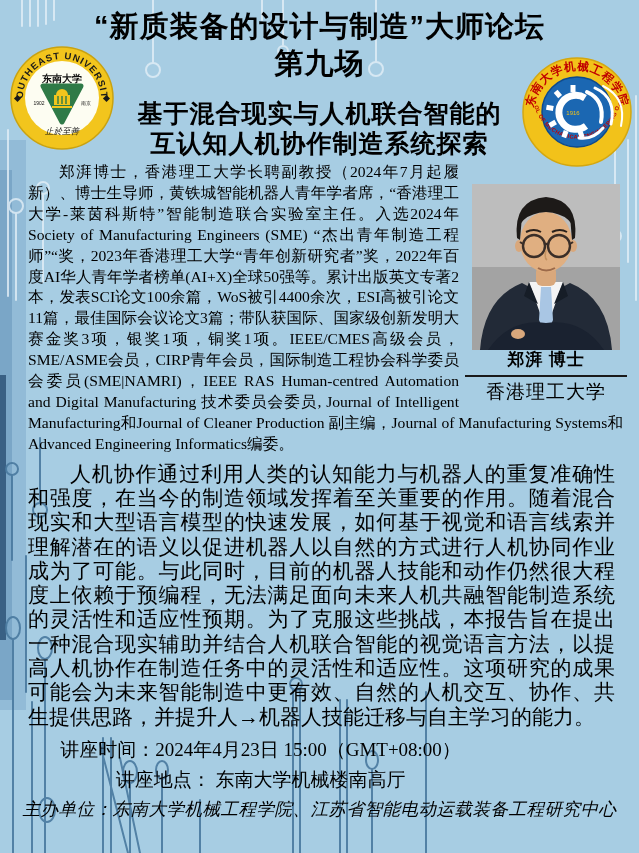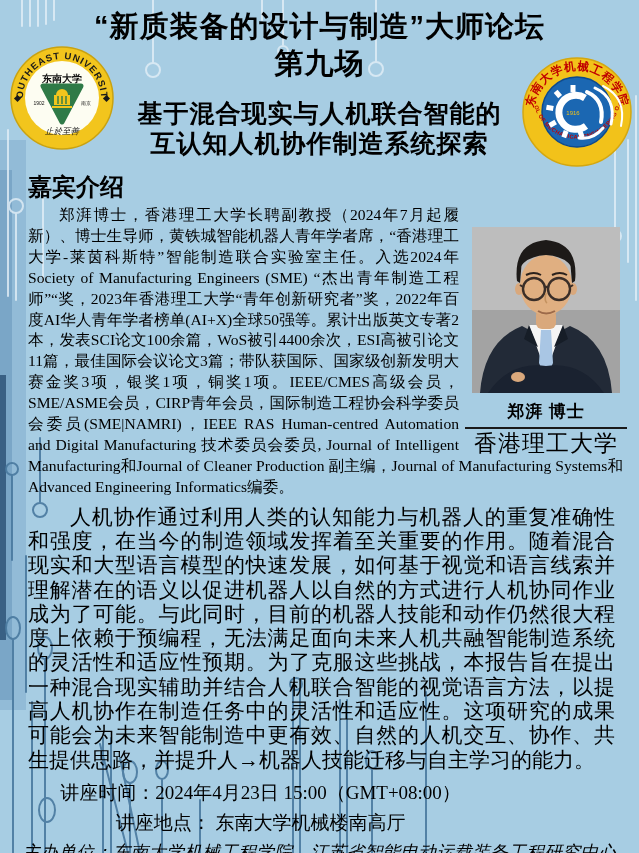--- a/index.html
+++ b/index.html
@@ -26,23 +26,23 @@
   
   .section-heading{
     font-family:"Liberation Sans", sans-serif; font-weight:bold;
     font-size:24px; line-height:28px; margin:15px 0 4px 28px;
   }
   .guest-body{ margin:4px 16px 0 28px; }
   .speaker-card{
     float:right; width:154px; margin:22px 0 0 10px; text-align:center;
   }
   .speaker-photo{ width:148px; height:166px; margin:0 auto; display:block; }
-  .speaker-name{ margin-top:9px; font-size:17px; font-weight:bold; line-height:20px; letter-spacing:1px; }
+  .speaker-name{ font-size:17px; font-weight:bold; line-height:20px; letter-spacing:1px; }
   .name-divider{ height:2px; background:#1a1a1a; margin:5px -4px 4px -4px; }
-  .speaker-affiliation{ font-size:23px; line-height:22px; letter-spacing:1px; }
+  .speaker-affiliation{ font-size:19px; line-height:22px; letter-spacing:1px; }
   .bio-text{
     font-size:15.6px; line-height:20.9px; text-align:justify; text-indent:2em;
   }
   .abstract-text{
     margin:7px 24px 0 28px; font-size:21px; line-height:24.3px;
     text-align:justify; text-indent:2em;
   }
 
   
   .poster-footer{ margin-top:6px; text-align:center; }
@@ -182,21 +182,20 @@
         <div class="title-line">“新质装备的设计与制造”大师论坛</div>
         <div class="title-line">第九场</div>
       </div>
       <div class="subtitle-block">
         <div class="subtitle-line">基于混合现实与人机联合智能的</div>
         <div class="subtitle-line">互认知人机协作制造系统探索</div>
       </div>
     </div>
 
     <div>
-      <div class="section-heading">嘉宾介绍</div>
       <div class="guest-body">
         <div class="speaker-card">
 
           <svg class="speaker-photo" viewBox="0 0 148 166">
             <rect x="0" y="0" width="148" height="166" fill="#bdbdbd"></rect>
             <rect x="0" y="83" width="148" height="83" fill="#a3a3a3"></rect>
 
             <path d="M8,166 Q12,114 50,99 L74,112 L98,99 Q136,114 140,166 Z" fill="#222a37"></path>
 
             <path d="M57,98 L74,146 L91,98 Z" fill="#f4f4f4"></path>

